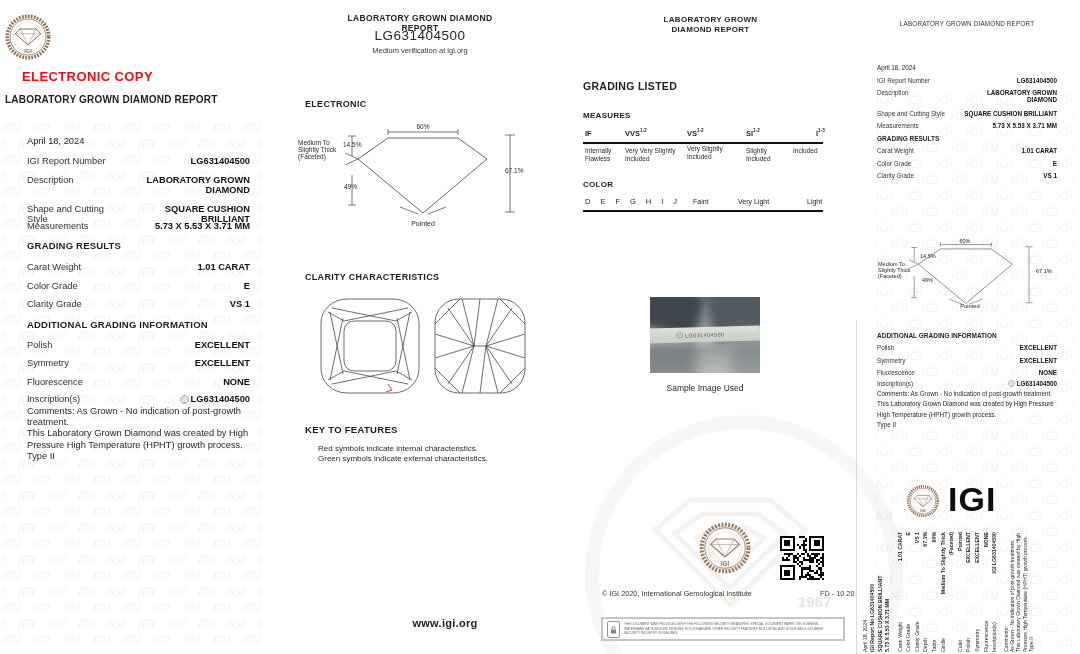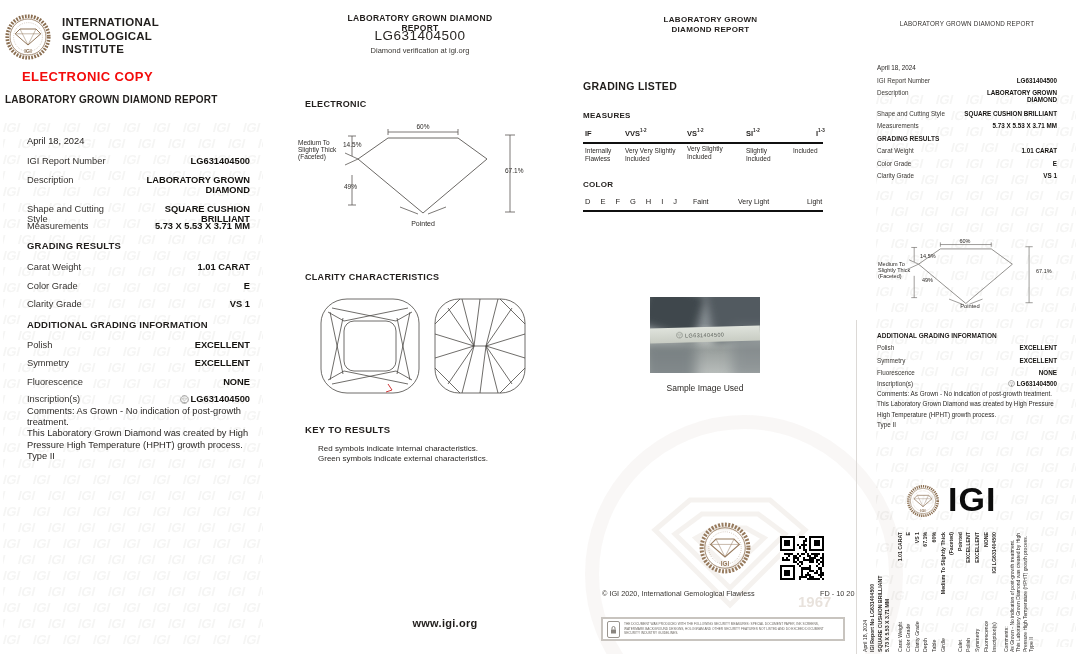--- a/index.html
+++ b/index.html
@@ -692,25 +692,20 @@
       <path d="M74 58 H106 L124 68 L90 100 L56 68 Z"></path>
     </g>
   </svg>
   <div class="abs wm-year" style="left:798px;top:593px;">1967</div>
 
   <div class="abs foldline" style="left:856px;top:320px;height:334px;"></div>
 
   <svg class="abs" style="left:4px;top:13px;color:#8b6f52;" width="48" height="48" viewBox="0 0 60 60">
       <use href="#seal-g"></use>
     </svg>
-  <div class="abs inst" style="left:62px;top:16px;">
-    <div>INTERNATIONAL</div>
-    <div>GEMOLOGICAL</div>
-    <div>INSTITUTE</div>
-  </div>
   <div class="abs ecopy" style="left:22px;top:69px;">ELECTRONIC COPY</div>
   <div class="abs ltitle" style="left:5px;top:94px;">LABORATORY GROWN DIAMOND REPORT</div>
 
   <div class="abs rdate" style="left:27px;top:136px;font-size:9.3px;">April 18, 2024</div>
 
   <div class="abs lrow" style="top:156px;">
     <span class="lbl">IGI Report Number</span>
     <span class="val">LG631404500</span>
   </div>
   <div class="abs lrow" style="top:175px;">
@@ -763,21 +758,21 @@
     </span>
   </div>
   <div class="abs lcomments" style="top:406px;">
     <div>Comments: As Grown - No indication of post-growth treatment.</div>
     <div>This Laboratory Grown Diamond was created by High Pressure High Temperature (HPHT) growth process.</div>
     <div>Type II</div>
   </div>
 
   <div class="abs c mtitle" style="left:330px;top:13px;width:180px;">LABORATORY GROWN DIAMOND REPORT</div>
   <div class="abs c mnum" style="left:330px;top:28px;width:180px;">LG631404500</div>
-  <div class="abs c mver" style="left:330px;top:46px;width:180px;">Diamond verification at igi.org</div>
+  <div class="abs c mver" style="left:330px;top:46px;width:180px;">Medium verification at igi.org</div>
 
   <div class="abs shead" style="left:305px;top:99px;">ELECTRONIC</div>
   <svg class="abs" style="left:300px;top:123px;" width="230" height="110" viewBox="0 0 230 110">
       <use href="#prop-shape"></use>
     </svg>
   <div class="abs c plabel" style="left:398px;top:123px;width:50px;">60%</div>
   <div class="abs plabel" style="left:343px;top:141px;">14.5%</div>
   <div class="abs plabel" style="left:298px;top:139px;width:42px;">Medium To Slightly Thick (Faceted)</div>
   <div class="abs plabel" style="left:344px;top:183px;">49%</div>
   <div class="abs plabel" style="left:505px;top:167px;">67.1%</div>
@@ -799,21 +794,21 @@
       <rect x="3" y="3" width="90" height="94" rx="24" ry="24"></rect>
       <path d="M16 12 L42 50 M80 12 L54 50 M16 88 L42 50 M80 88 L54 50"></path>
       <path d="M42 50 H54"></path>
       <path d="M42 50 L3 38 M42 50 L3 62 M42 50 L30 3 M42 50 L30 97"></path>
       <path d="M54 50 L93 38 M54 50 L93 62 M54 50 L66 3 M54 50 L66 97"></path>
       <path d="M48 3 L42 50 M48 97 L54 50"></path>
       <path d="M3 28 L28 3 M68 3 L93 28 M3 72 L28 97 M68 97 L93 72"></path>
     </g>
   </svg>
 
-  <div class="abs shead" style="left:305px;top:424px;font-size:9.5px;">KEY TO RESULTS</div>
+  <div class="abs shead" style="left:305px;top:424px;font-size:9.5px;">KEY TO FEATURES</div>
   <div class="abs keyline" style="left:318px;top:444px;">Red symbols indicate internal characteristics.</div>
   <div class="abs keyline" style="left:318px;top:454px;">Green symbols indicate external characteristics.</div>
 
   <div class="abs c igiorg" style="left:390px;top:617px;width:110px;">www.igi.org</div>
 
   <div class="abs c mtitle" style="left:663px;top:15px;width:95px;font-size:8px;line-height:10px;font-weight:600;">LABORATORY GROWN DIAMOND REPORT</div>
 
   <div class="abs shead" style="left:583px;top:80px;font-size:10.5px;">GRADING LISTED</div>
   <div class="abs shead" style="left:583px;top:111px;font-size:8px;">MEASURES</div>
 
@@ -988,21 +983,21 @@
         <rect x="1" y="1" width="5" height="5" fill="#fff"></rect>
         <rect x="2" y="2" width="3" height="3" fill="#000"></rect>
         <rect x="14" y="0" width="7" height="7" fill="#000"></rect>
         <rect x="15" y="1" width="5" height="5" fill="#fff"></rect>
         <rect x="16" y="2" width="3" height="3" fill="#000"></rect>
         <rect x="0" y="14" width="7" height="7" fill="#000"></rect>
         <rect x="1" y="15" width="5" height="5" fill="#fff"></rect>
         <rect x="2" y="16" width="3" height="3" fill="#000"></rect>
       </svg>
     </div>
-  <div class="abs copyright" style="left:602px;top:589px;">© IGI 2020, International Gemological Flawless</div>
+  <div class="abs copyright" style="left:602px;top:589px;">© IGI 2020, International Gemological Institute</div>
   <div class="abs copyright" style="left:820px;top:589px;">FD - 10 20</div>
   <div class="abs secbox" style="left:601px;top:617px;width:244px;height:24px;">
     <svg width="13" height="17" viewBox="0 0 13 17">
       <rect x="0.5" y="0.5" width="12" height="16" rx="1.5" fill="#fff" stroke="#9a958f"></rect>
       <rect x="4" y="8.5" width="5" height="4" fill="#8a857f"></rect>
       <path d="M5 8.5 V7 a1.5 1.5 0 0 1 3 0 V8.5" fill="none" stroke="#8a857f"></path>
     </svg>
     <div class="sectext">THE DOCUMENT WAS PRODUCED WITH THE FOLLOWING SECURITY MEASURES: SPECIAL DOCUMENT PAPER, INK SCREENS, WATERMARK BACKGROUND DESIGNS, HOLOGRAM AND OTHER SECURITY FEATURES NOT LISTED AND DO EXCEED DOCUMENT SECURITY INDUSTRY GUIDELINES.</div>
   </div>
 

